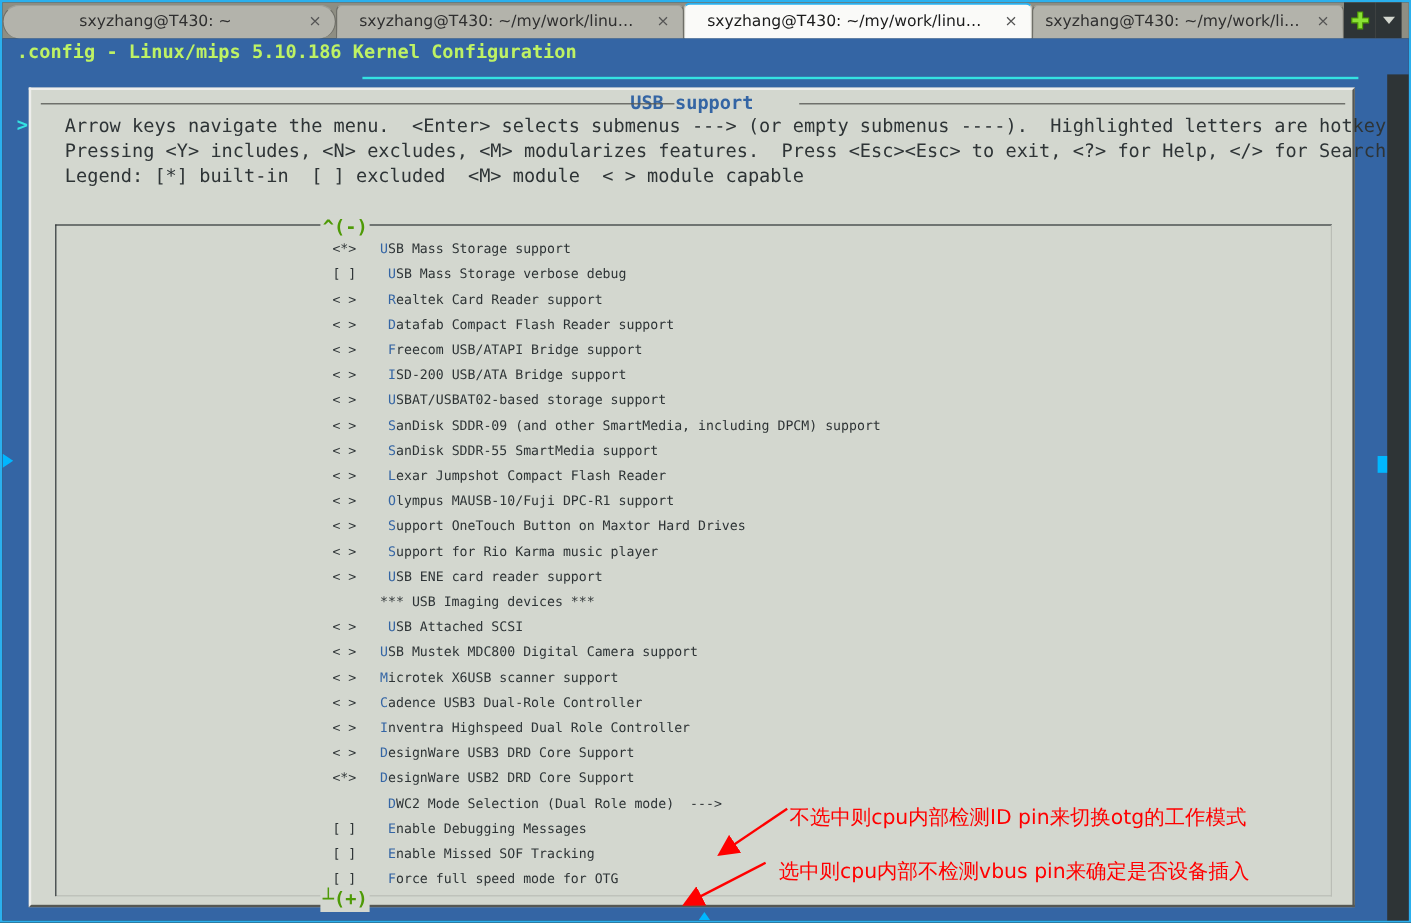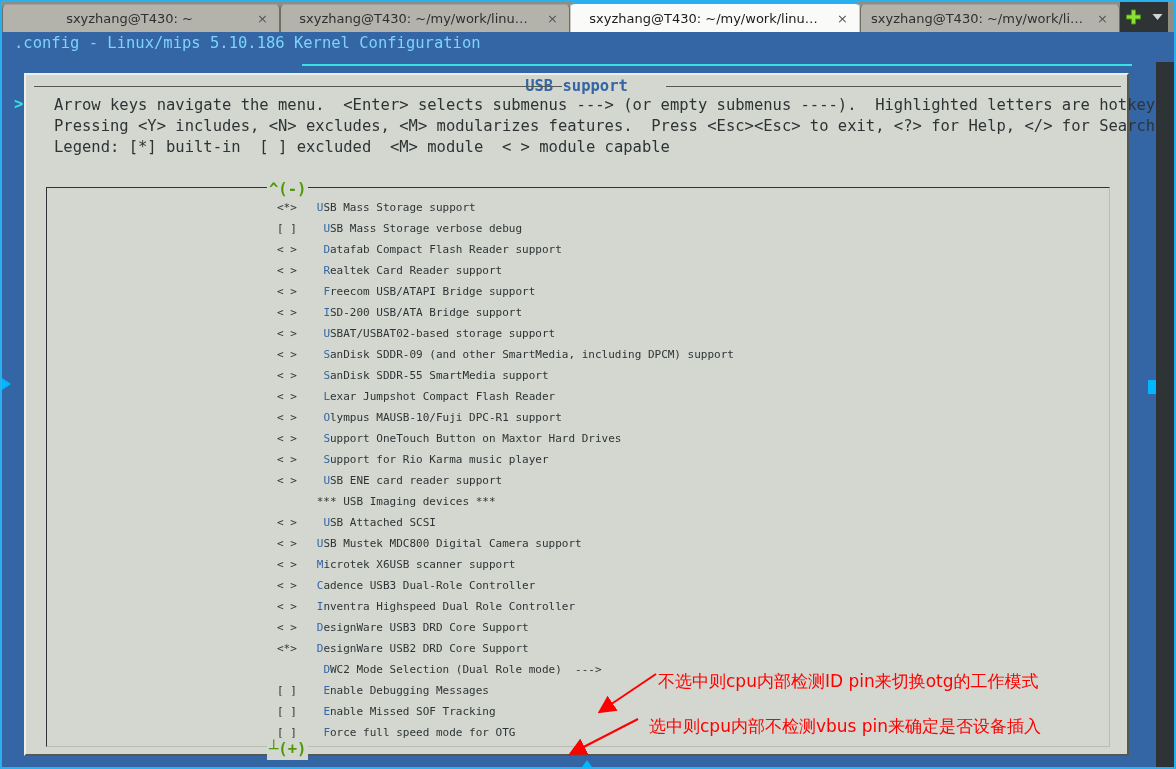--- a/index.html
+++ b/index.html
@@ -71,21 +71,21 @@
     padding-right: 6px;
   }
   .tab .tab-close {
     flex: 0 0 auto;
     font-size: 13px;
     color: #555;
     padding: 0 5px;
     line-height: 1;
     cursor: pointer;
   }
-  #tab0 { width: 278px; }
+  #tab0 { width: 278px; border-radius: 14px; }
   #tab1 { width: 290px; }
   #tab2 { width: 290px; }
   #tab3 { width: 260px; }
 
   #newtab-btn {
     width: 26px;
     height: 30px;
     display: flex;
     align-items: center;
     justify-content: center;
@@ -119,22 +119,22 @@
     line-height: 21px;
     white-space: pre;
     letter-spacing: 0px;
   }
 
   
   #mc-title {
     position: absolute;
     left: 12px;
     top: 1px;
-    color: #7dd3fc;
-    font-weight: normal;
+    color: #bef264;
+    font-weight: bold;
   }
   #mc-breadcrumb {
     position: absolute;
     left: 12px;
     top: 22px;
     color: #34e2e2;
     font-weight: bold;
     margin-top: 40px;
   }
   #mc-breadcrumb-rule {
@@ -339,22 +339,22 @@
       <div class="term-line help-line" id="help0">Arrow keys navigate the menu.  &lt;Enter&gt; selects submenus ---&gt; (or empty submenus ----).  Highlighted letters are hotkeys.</div>
       <div class="term-line help-line" id="help1">Pressing &lt;Y&gt; includes, &lt;N&gt; excludes, &lt;M&gt; modularizes features.  Press &lt;Esc&gt;&lt;Esc&gt; to exit, &lt;?&gt; for Help, &lt;/&gt; for Search.</div>
       <div class="term-line help-line" id="help2">Legend: [*] built-in  [ ] excluded  &lt;M&gt; module  &lt; &gt; module capable</div>
 
       <div class="term-line" id="scroll-up">^(-)</div>
 
       <div id="listbox">
         <div id="menu-items">
             <div class="mi"><span class="mark">&lt;*&gt;</span><span>   </span><span class=""><span class="hot">U</span>SB Mass Storage support</span></div>
             <div class="mi"><span class="mark">[ ]</span><span>    </span><span class=""><span class="hot">U</span>SB Mass Storage verbose debug</span></div>
+            <div class="mi"><span class="mark">&lt; &gt;</span><span>    </span><span class=""><span class="hot">R</span>ealtek Card Reader support</span></div>
             <div class="mi"><span class="mark">&lt; &gt;</span><span>    </span><span class=""><span class="hot">D</span>atafab Compact Flash Reader support</span></div>
-            <div class="mi"><span class="mark">&lt; &gt;</span><span>    </span><span class=""><span class="hot">R</span>ealtek Card Reader support</span></div>
             <div class="mi"><span class="mark">&lt; &gt;</span><span>    </span><span class=""><span class="hot">F</span>reecom USB/ATAPI Bridge support</span></div>
             <div class="mi"><span class="mark">&lt; &gt;</span><span>    </span><span class=""><span class="hot">I</span>SD-200 USB/ATA Bridge support</span></div>
             <div class="mi"><span class="mark">&lt; &gt;</span><span>    </span><span class=""><span class="hot">U</span>SBAT/USBAT02-based storage support</span></div>
             <div class="mi"><span class="mark">&lt; &gt;</span><span>    </span><span class=""><span class="hot">S</span>anDisk SDDR-09 (and other SmartMedia, including DPCM) support</span></div>
             <div class="mi"><span class="mark">&lt; &gt;</span><span>    </span><span class=""><span class="hot">S</span>anDisk SDDR-55 SmartMedia support</span></div>
             <div class="mi"><span class="mark">&lt; &gt;</span><span>    </span><span class=""><span class="hot">L</span>exar Jumpshot Compact Flash Reader</span></div>
             <div class="mi"><span class="mark">&lt; &gt;</span><span>    </span><span class=""><span class="hot">O</span>lympus MAUSB-10/Fuji DPC-R1 support</span></div>
             <div class="mi"><span class="mark">&lt; &gt;</span><span>    </span><span class=""><span class="hot">S</span>upport OneTouch Button on Maxtor Hard Drives</span></div>
             <div class="mi"><span class="mark">&lt; &gt;</span><span>    </span><span class=""><span class="hot">S</span>upport for Rio Karma music player</span></div>
             <div class="mi"><span class="mark">&lt; &gt;</span><span>    </span><span class=""><span class="hot">U</span>SB ENE card reader support</span></div>

